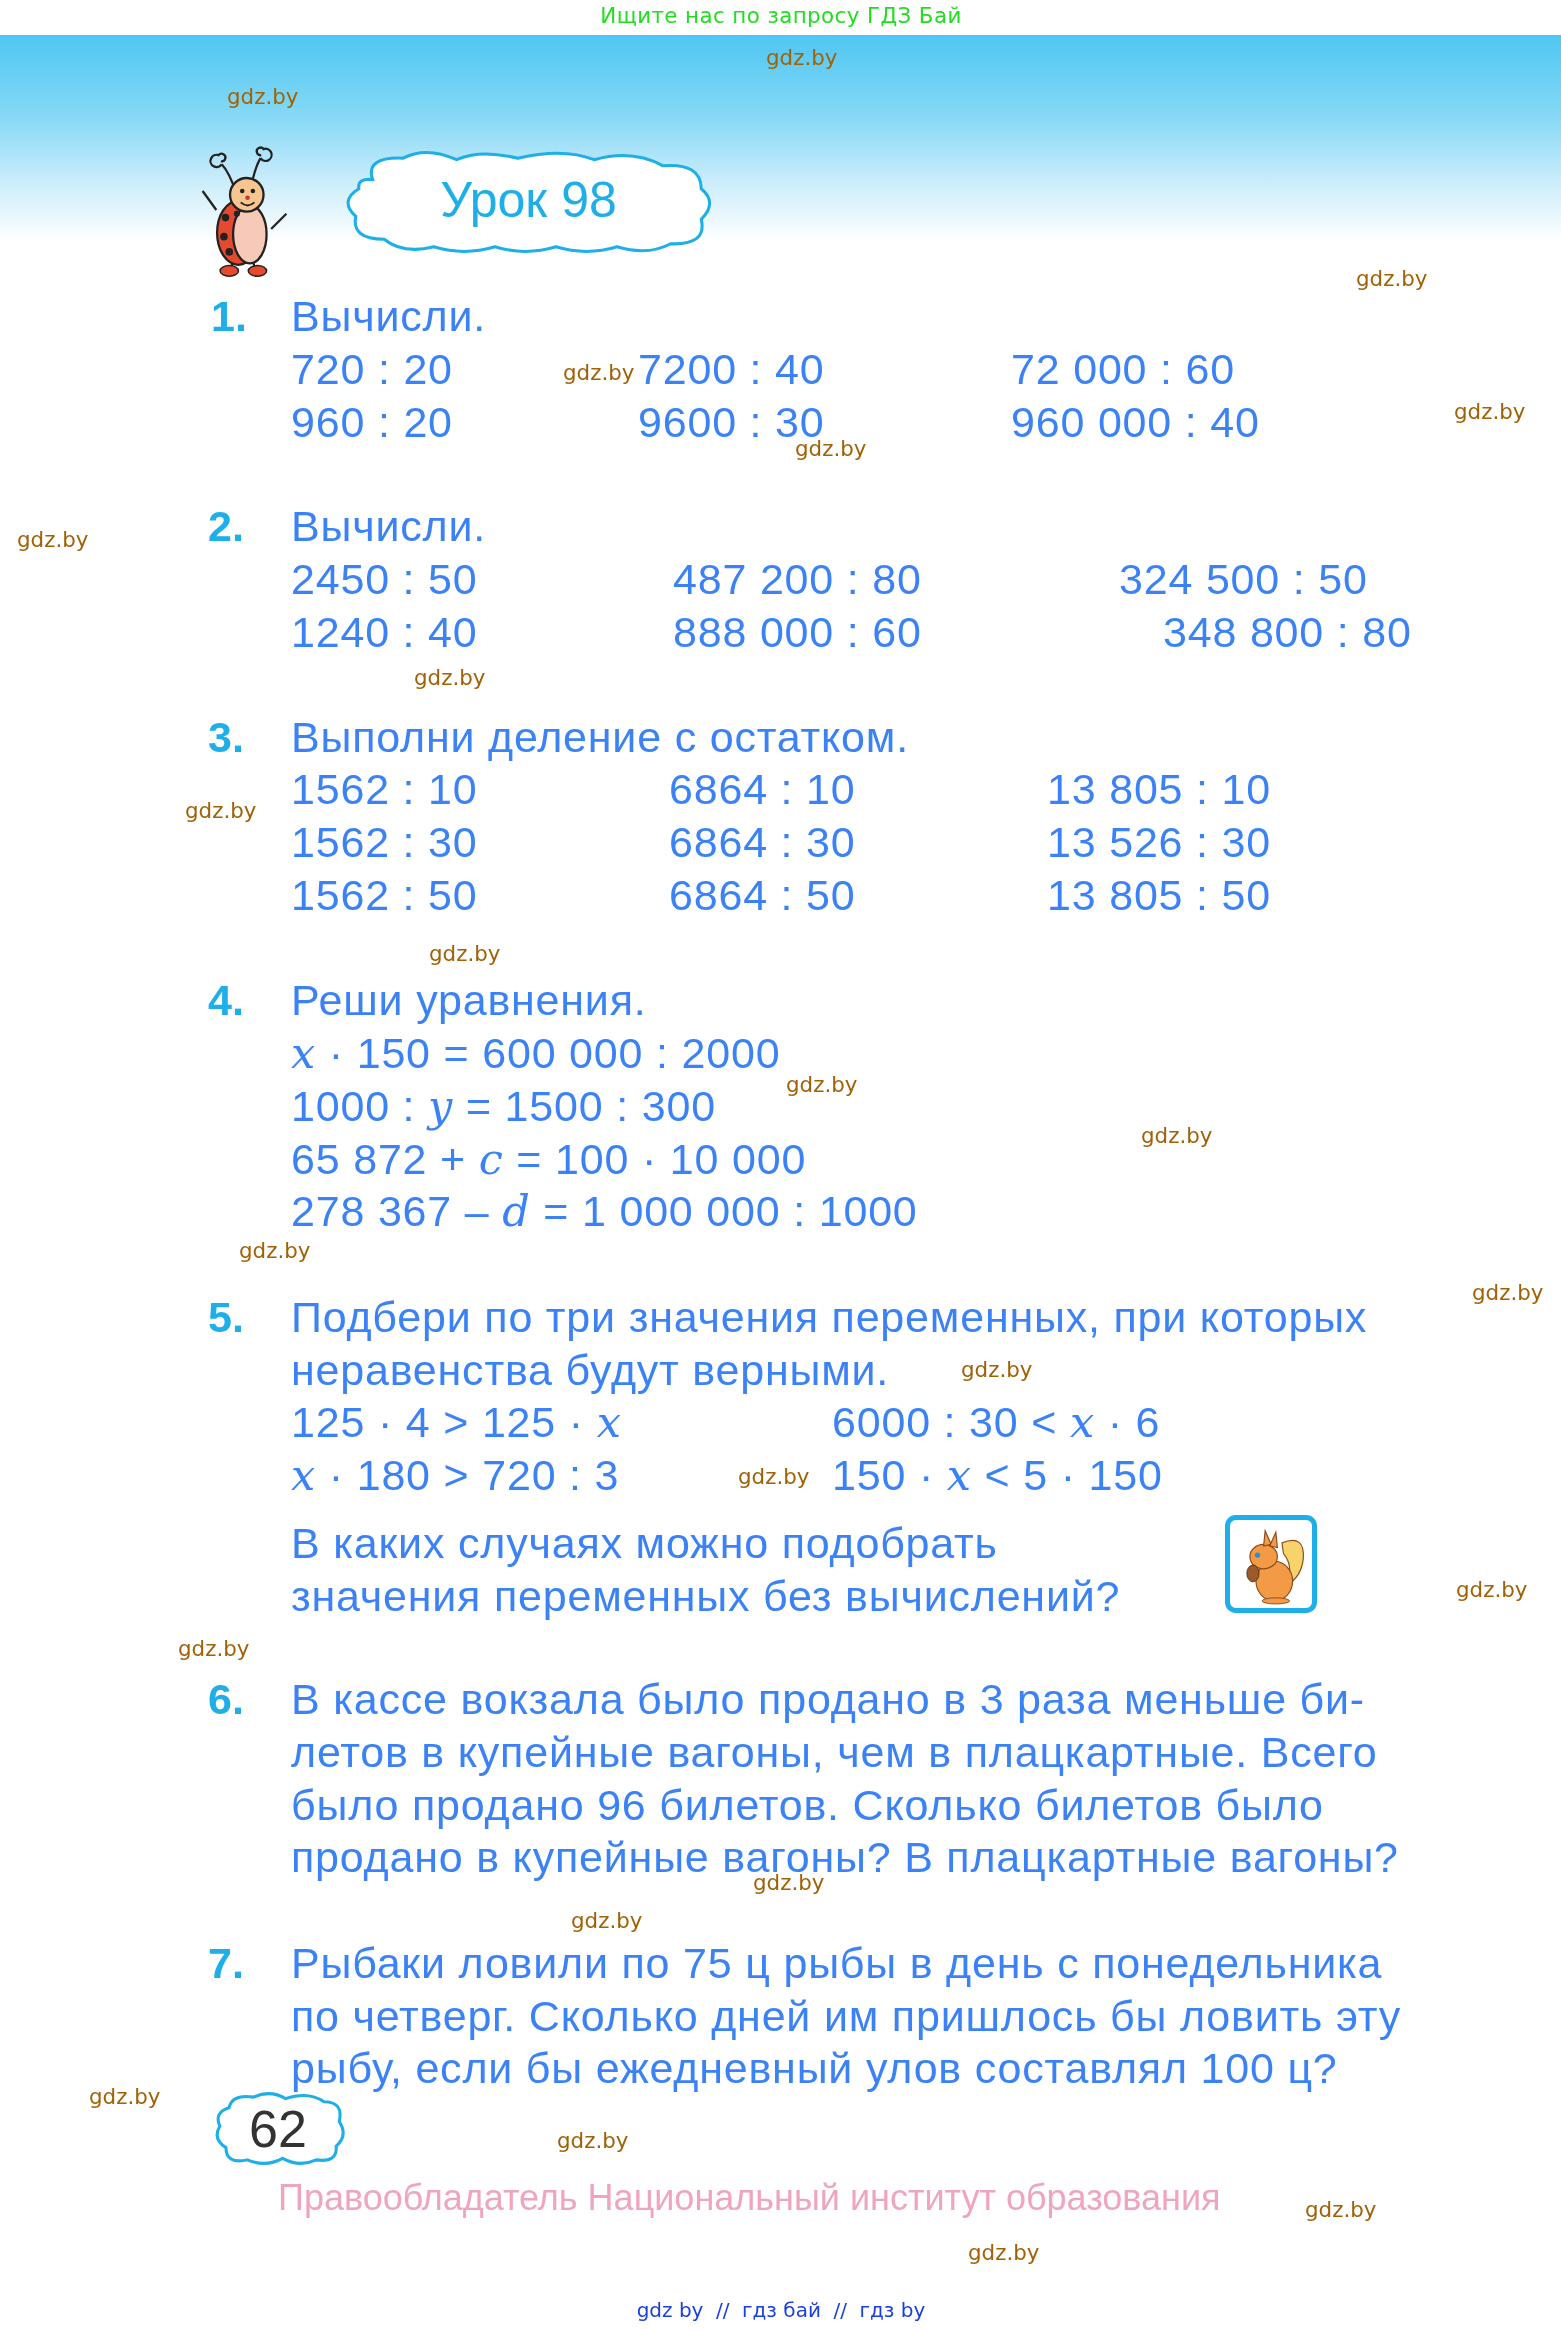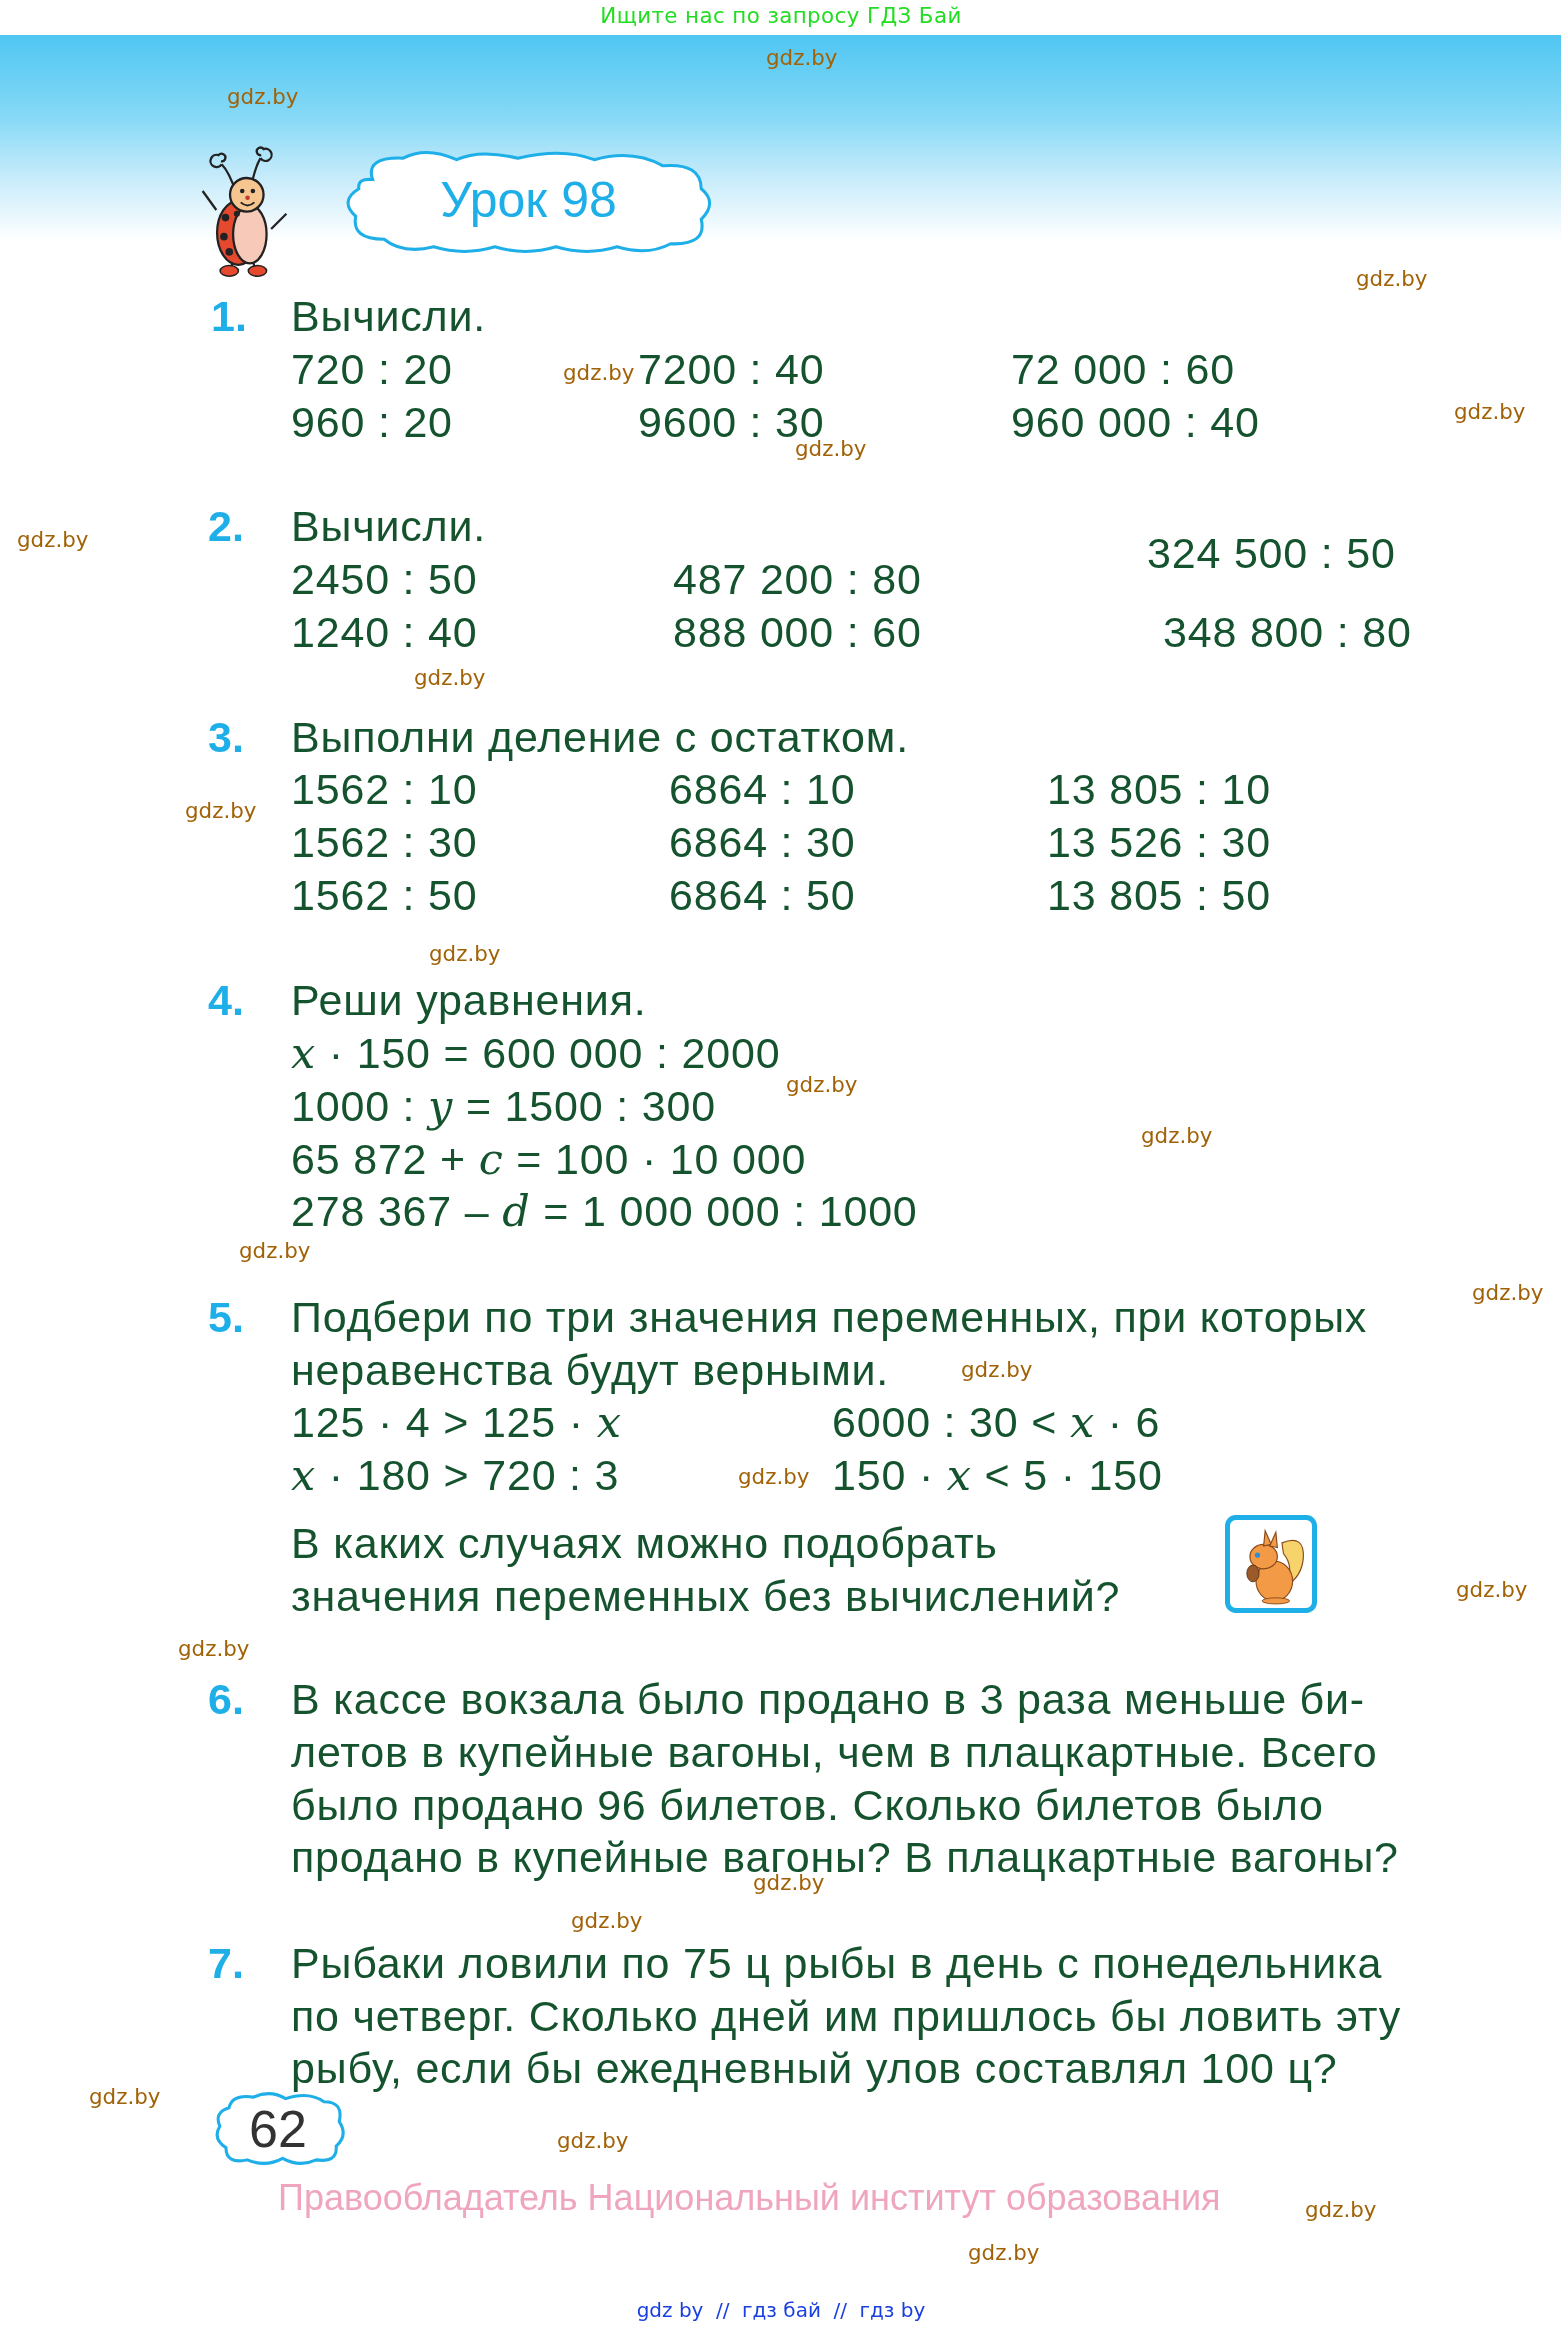--- a/index.html
+++ b/index.html
@@ -25,21 +25,21 @@
   .wm {
     position: absolute; font-family: "DejaVu Sans", sans-serif; font-size: 21.4px;
     color: #a16207; white-space: nowrap; line-height: 1;
   }
   .num {
     position: absolute; font-weight: bold; color: #1eaee8;
     font-size: 43px; line-height: 1;
   }
   .line {
     position: absolute; font-size: 43px; line-height: 1; white-space: pre;
-    color: #14532d; letter-spacing: 0.8px;
+    color: #3b82f6; letter-spacing: 0.8px;
   }
   .var { font-family: "DejaVu Serif", serif; font-style: italic; }
   .cloud-title {
     position: absolute; left: 342px; top: 149px; width: 373px; height: 107px;
   }
   .cloud-title svg { position: absolute; left: 0; top: 0; }
   .cloud-title .title-text {
     position: absolute; left: 0; top: 0; width: 373px; height: 107px;
     display: flex; align-items: center; justify-content: center;
     font-size: 50px; color: #1eaee8; padding-bottom: 4.6px; box-sizing: border-box;
@@ -113,21 +113,21 @@
 <div class="line" style="left:638px; top:348px;">7200 : 40</div>
 <div class="line" style="left:1011px; top:348px;">72 000 : 60</div>
 <div class="line" style="left:291px; top:401px;">960 : 20</div>
 <div class="line" style="left:638px; top:401px;">9600 : 30</div>
 <div class="line" style="left:1011px; top:401px;">960 000 : 40</div>
 
 <div class="num" style="left:208px; top:505px;">2.</div>
 <div class="line" style="left:291px; top:505px;">Вычисли.</div>
 <div class="line" style="left:291px; top:558px;">2450 : 50</div>
 <div class="line" style="left:673px; top:558px;text-align:right;">487 200 : 80</div>
-<div class="line" style="left:1119px; top:532px;margin-left:28px;">324 500 : 50</div>
+<div class="line" style="left:1119px; top:558px;">324 500 : 50</div>
 <div class="line" style="left:291px; top:611px;">1240 : 40</div>
 <div class="line" style="left:673px; top:611px;">888 000 : 60</div>
 <div class="line" style="left:1119px; top:611px;margin-left:44px;">348 800 : 80</div>
 
 <div class="num" style="left:208px; top:716px;">3.</div>
 <div class="line" style="left:291px; top:716px;">Выполни деление с остатком.</div>
 <div class="line" style="left:291px; top:768px;">1562 : 10</div>
 <div class="line" style="left:669px; top:768px;">6864 : 10</div>
 <div class="line" style="left:1047px; top:768px;">13 805 : 10</div>
 <div class="line" style="left:291px; top:821px;">1562 : 30</div>

